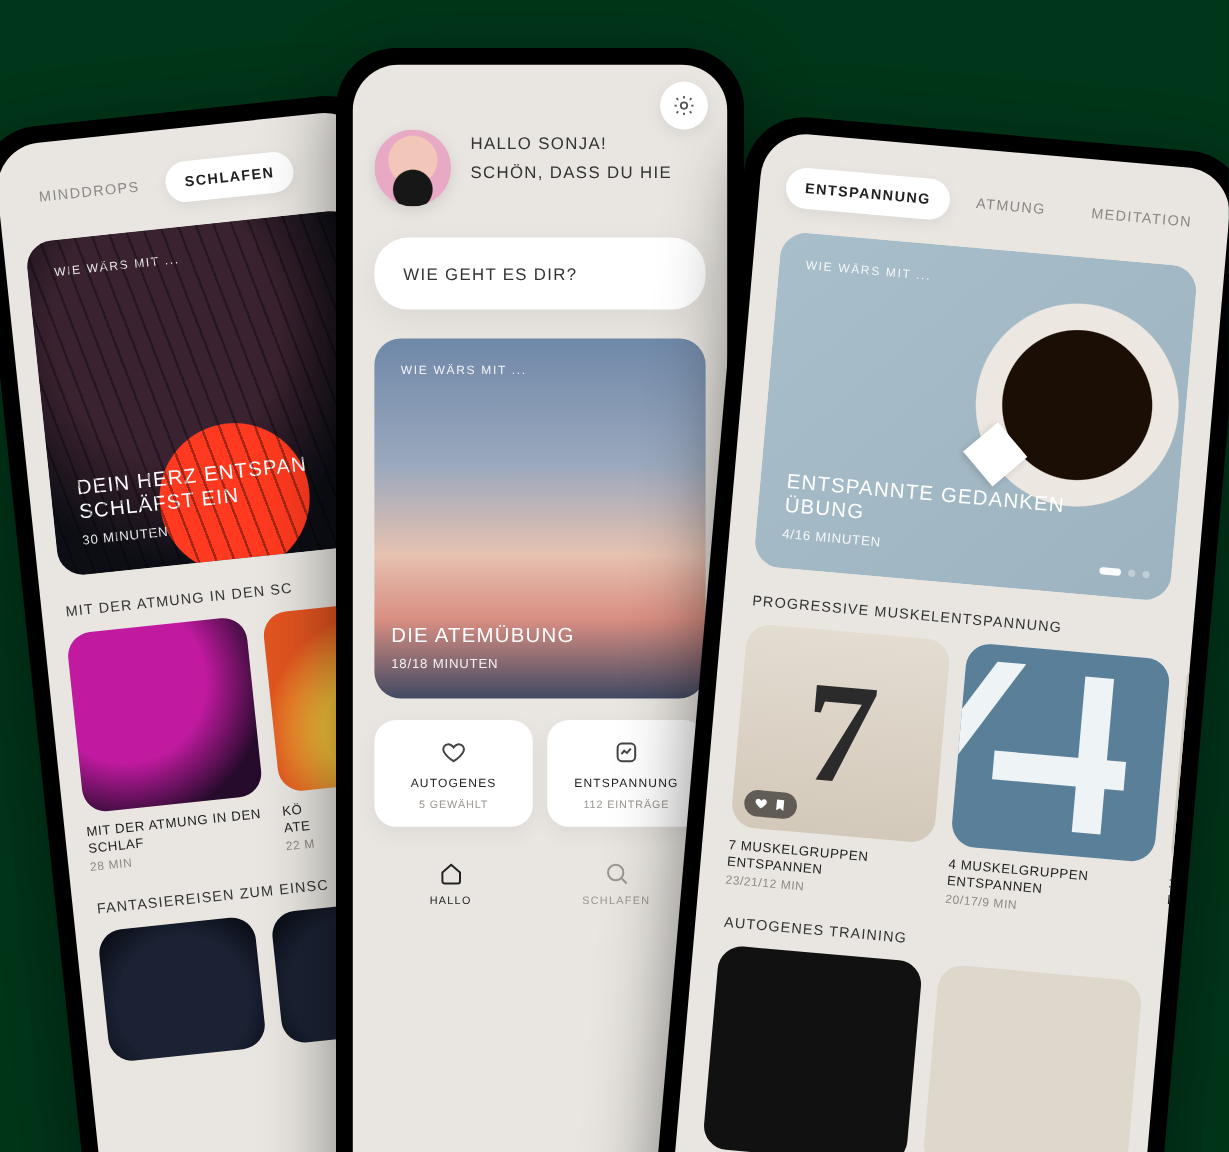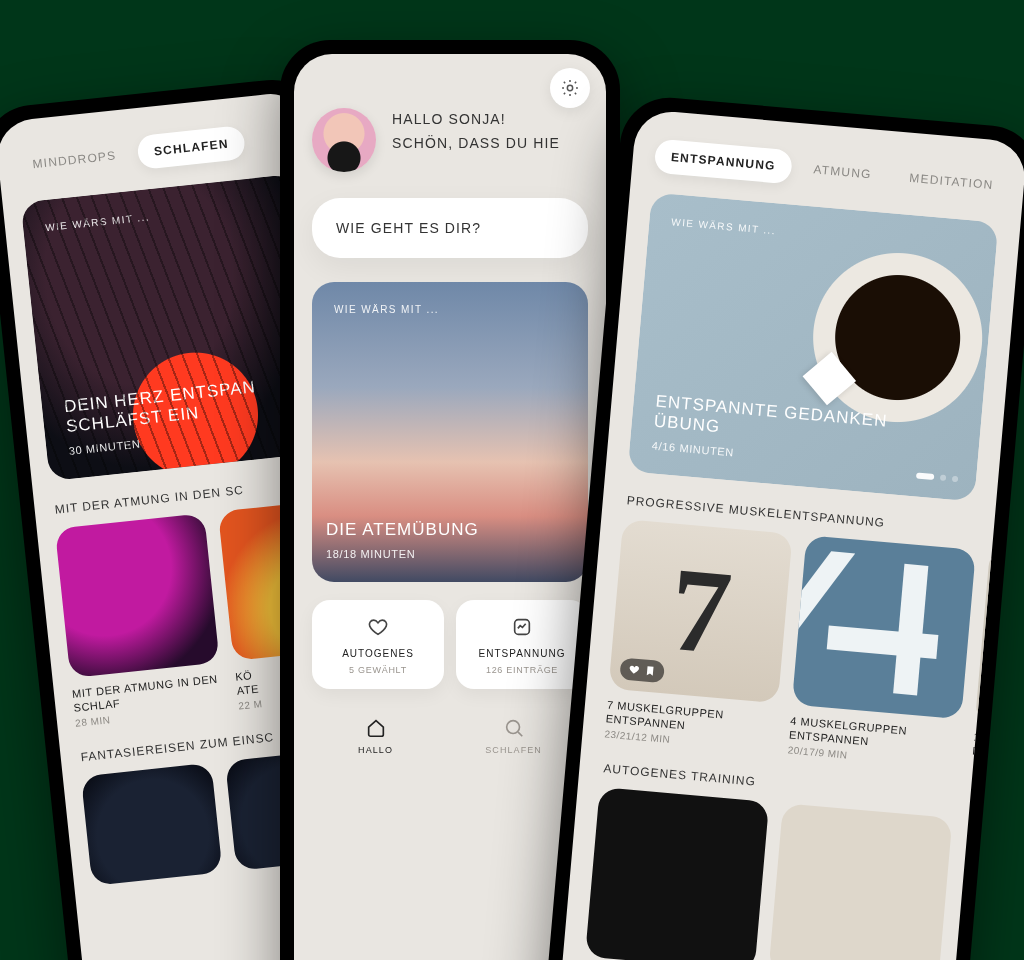--- a/index.html
+++ b/index.html
@@ -278,21 +278,21 @@
           <div class="sub">5 GEWÄHLT</div>
         </div>
         <div class="stat">
           <span class="ic">
             <svg width="22" height="22" viewBox="0 0 24 24" fill="none" stroke="#444" stroke-width="1.8">
               <rect x="4" y="4" width="16" height="16" rx="4"></rect>
               <path d="M7.5 13.5l2.5-3 2.5 2 3.5-4"></path>
             </svg>
           </span>
           <div class="lbl">ENTSPANNUNG</div>
-          <div class="sub">126 EINTRÄGE</div>
+          <div class="sub">112 EINTRÄGE</div>
         </div>
       </div>
 
       <div class="bottomNav">
         <div class="nav active">
           <span>
             <svg width="22" height="22" viewBox="0 0 24 24" fill="none" stroke="#222" stroke-width="1.8">
               <path d="M4 11l8-7 8 7v8a2 2 0 0 1-2 2H6a2 2 0 0 1-2-2z"></path>
             </svg>
           </span>

